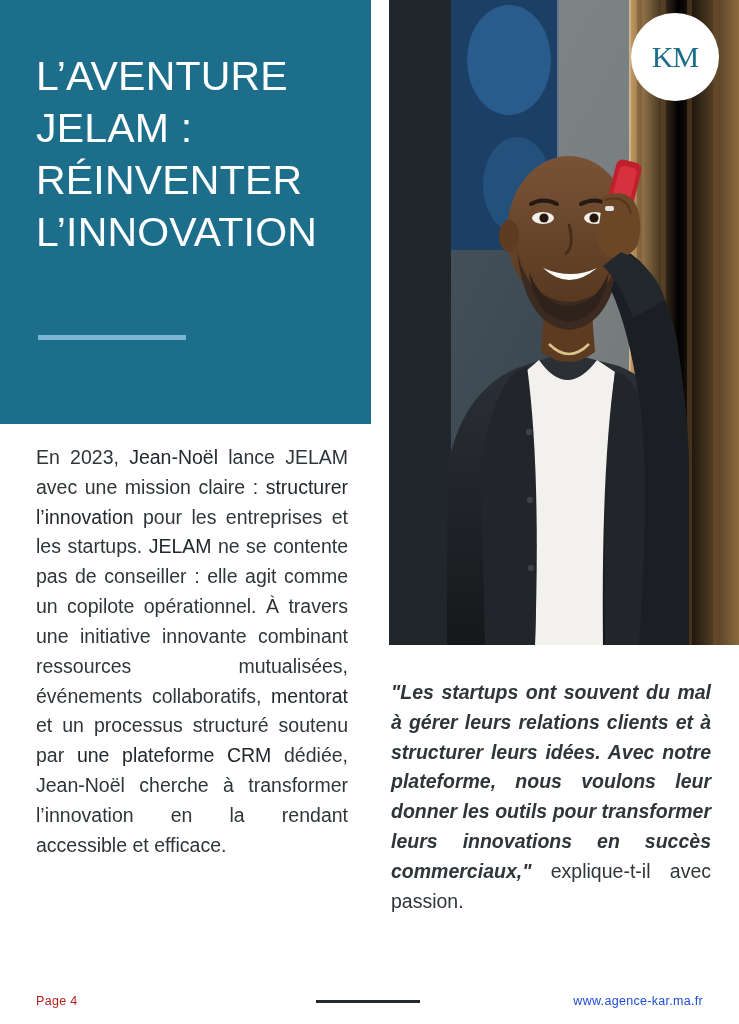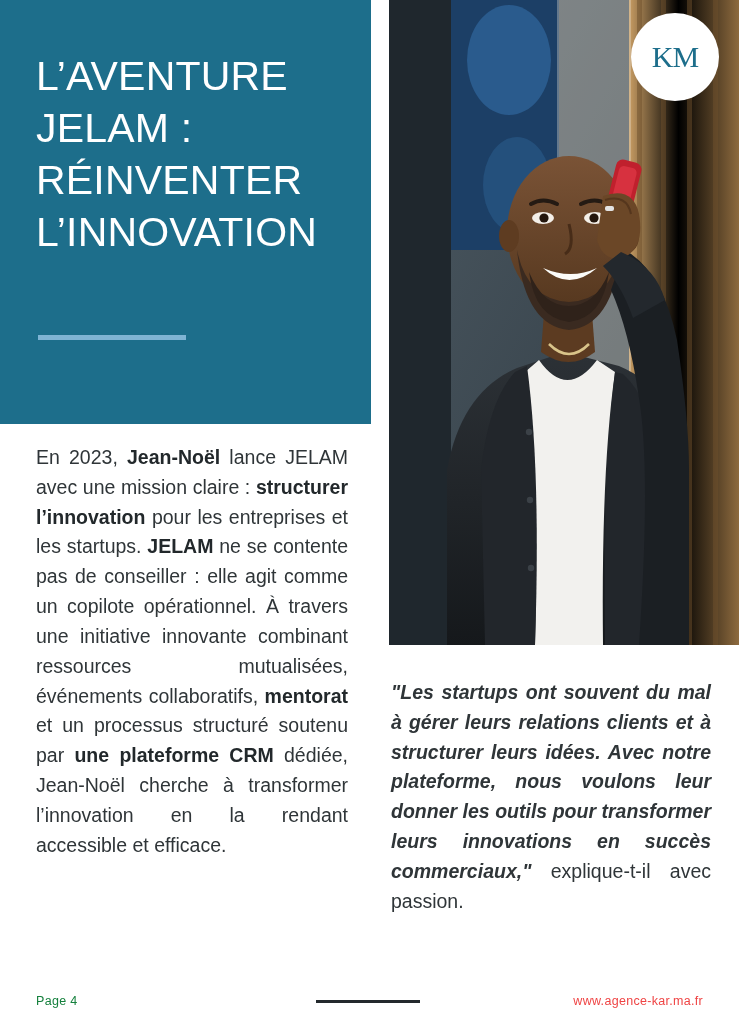--- a/index.html
+++ b/index.html
@@ -53,21 +53,21 @@
     width: 312px;
   }
   .body-par {
     font-size: 19.5px;
     line-height: 1.53;
     text-align: justify;
     text-justify: inter-word;
     color: #2f3538;
     margin: 0;
   }
-  .body-par b { font-weight: 700; color: #22282b; }
+  .body-par b { font-weight: 400; color: #22282b; }
 
   
   .photo {
     position: absolute;
     left: 389px;
     top: 0;
     width: 350px;
     height: 645px;
     overflow: hidden;
     background: #6a6258;
@@ -114,37 +114,37 @@
     font-style: italic;
     font-weight: 600;
   }
 
   
   .footer-page {
     position: absolute;
     left: 36px;
     top: 994px;
     font-size: 12.5px;
-    color: #15803d;
+    color: #b91c1c;
     letter-spacing: 0.3px;
   }
   .footer-rule {
     position: absolute;
     left: 316px;
     top: 1000px;
     width: 104px;
     height: 3px;
     background: #23292d;
   }
   .footer-url {
     position: absolute;
     right: 36px;
     top: 994px;
     font-size: 12.5px;
-    color: #ef4444;
+    color: #1d4ed8;
     letter-spacing: 0.3px;
   }
 </style>
 </head>
 <body>
 
 <div class="title-block">
   <h1 class="title-text">L’AVENTURE
 JELAM :
 RÉINVENTER

